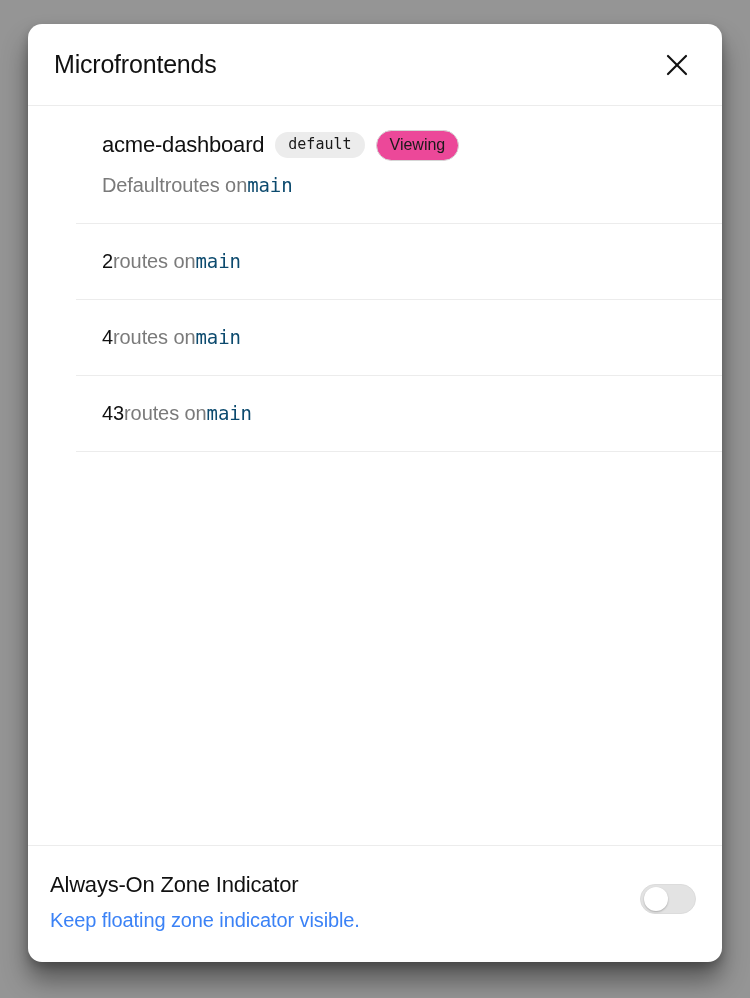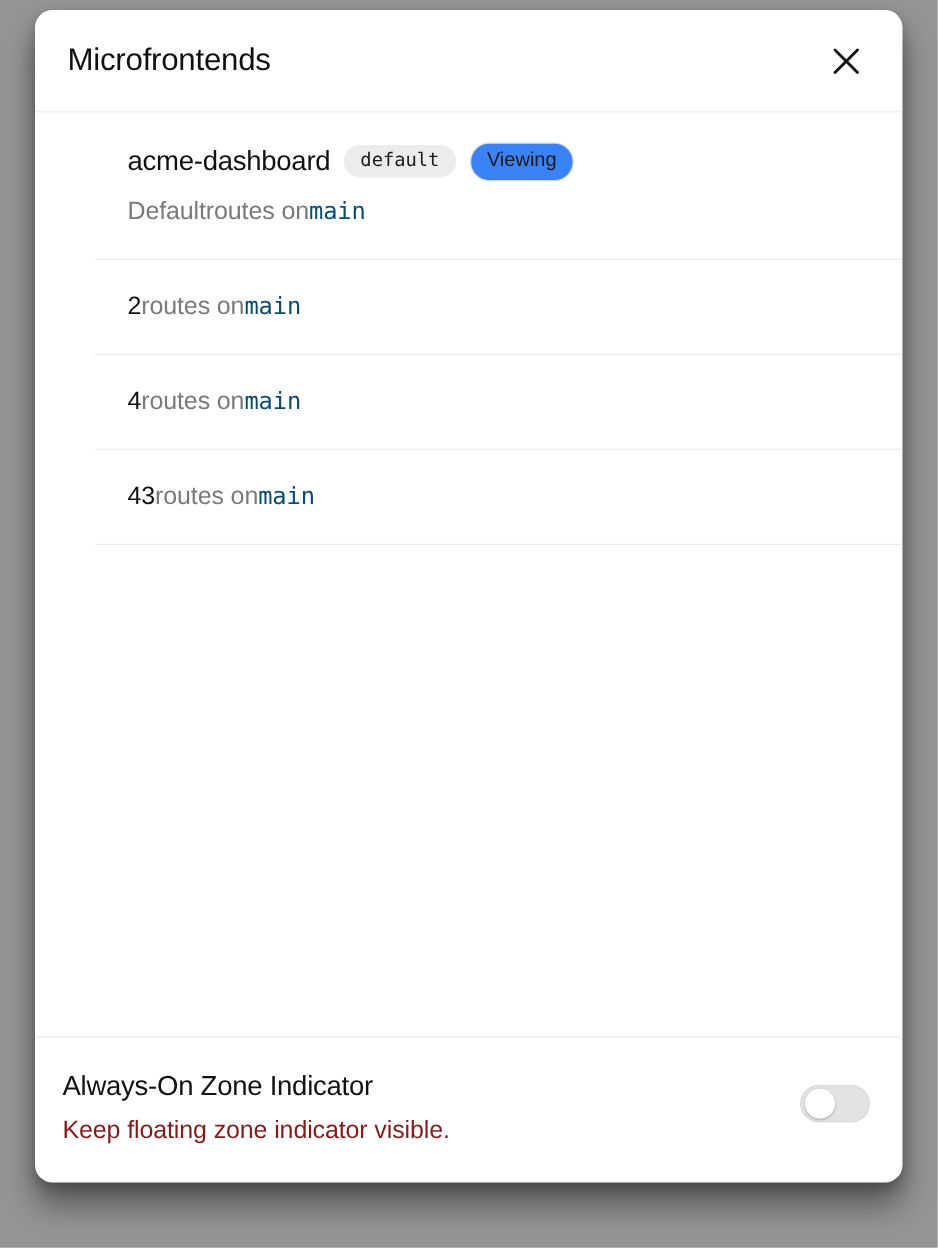--- a/index.html
+++ b/index.html
@@ -11,21 +11,21 @@
     overflow: hidden;
   }
   .stage {
     position: relative;
     width: 750px;
     height: 998px;
   }
   .panel {
     position: absolute;
     left: 28px;
-    top: 8px;
+    top: 24px;
     width: 694px;
     height: 938px;
     background: #ffffff;
     border-radius: 14px;
     box-shadow: 0 18px 26px rgba(0,0,0,0.42), 0 4px 10px rgba(0,0,0,0.22);
     display: flex;
     flex-direction: column;
     overflow: hidden;
   }
   .panel-header {
@@ -80,21 +80,21 @@
     color: #1a1a1a;
     background: #ececec;
     border-radius: 999px;
     padding: 5px 13px 6px;
     line-height: 1;
   }
   .chip-outline {
     font-family: "Liberation Sans", sans-serif;
     font-size: 16px;
     color: #1a1a1a;
-    background: #3b82f6;
+    background: #ec4899;
     border: 1px solid #d6d6d6;
     border-radius: 999px;
     padding: 5px 13px 6px;
     line-height: 1.1;
   }
   .mfe-sub {
     font-size: 20px;
     color: #7a7a7a;
     letter-spacing: -0.1px;
     display: flex;
@@ -123,21 +123,21 @@
   }
   .footer-text { max-width: 520px; }
   .footer-title {
     font-size: 22px;
     color: #111111;
     letter-spacing: -0.2px;
     margin-bottom: 11px;
   }
   .footer-desc {
     font-size: 20px;
-    color: #7f1d1d;
+    color: #3b82f6;
     letter-spacing: -0.1px;
   }
   .toggle {
     width: 56px;
     height: 30px;
     border-radius: 999px;
     background: #e3e3e3;
     border: 1px solid #dcdcdc;
     position: relative;
     flex: 0 0 auto;

